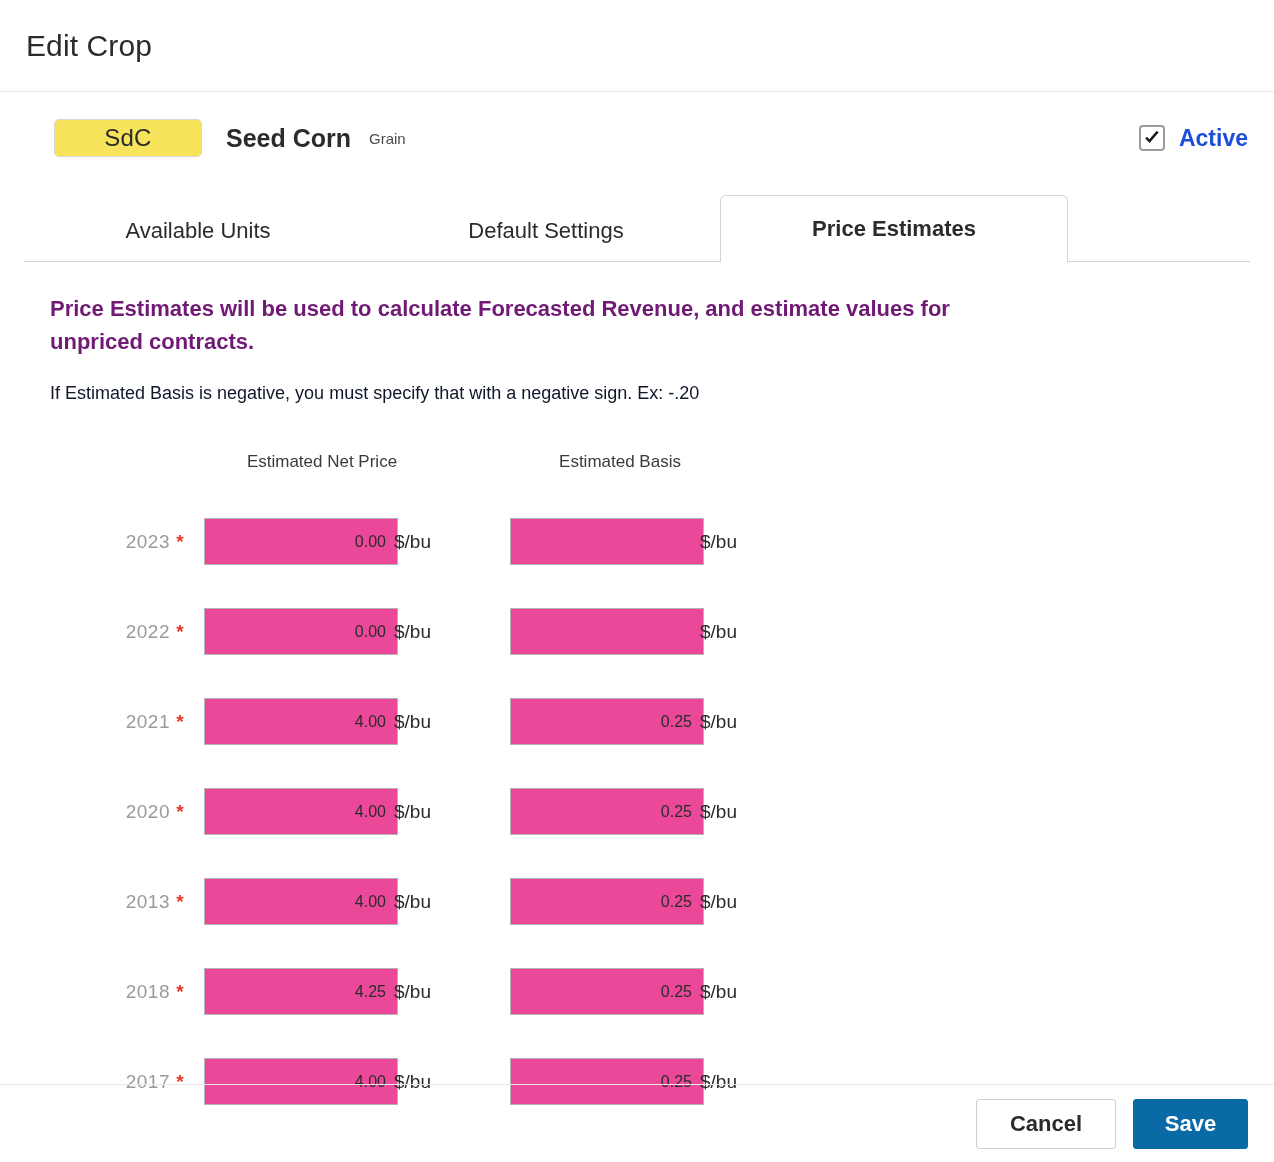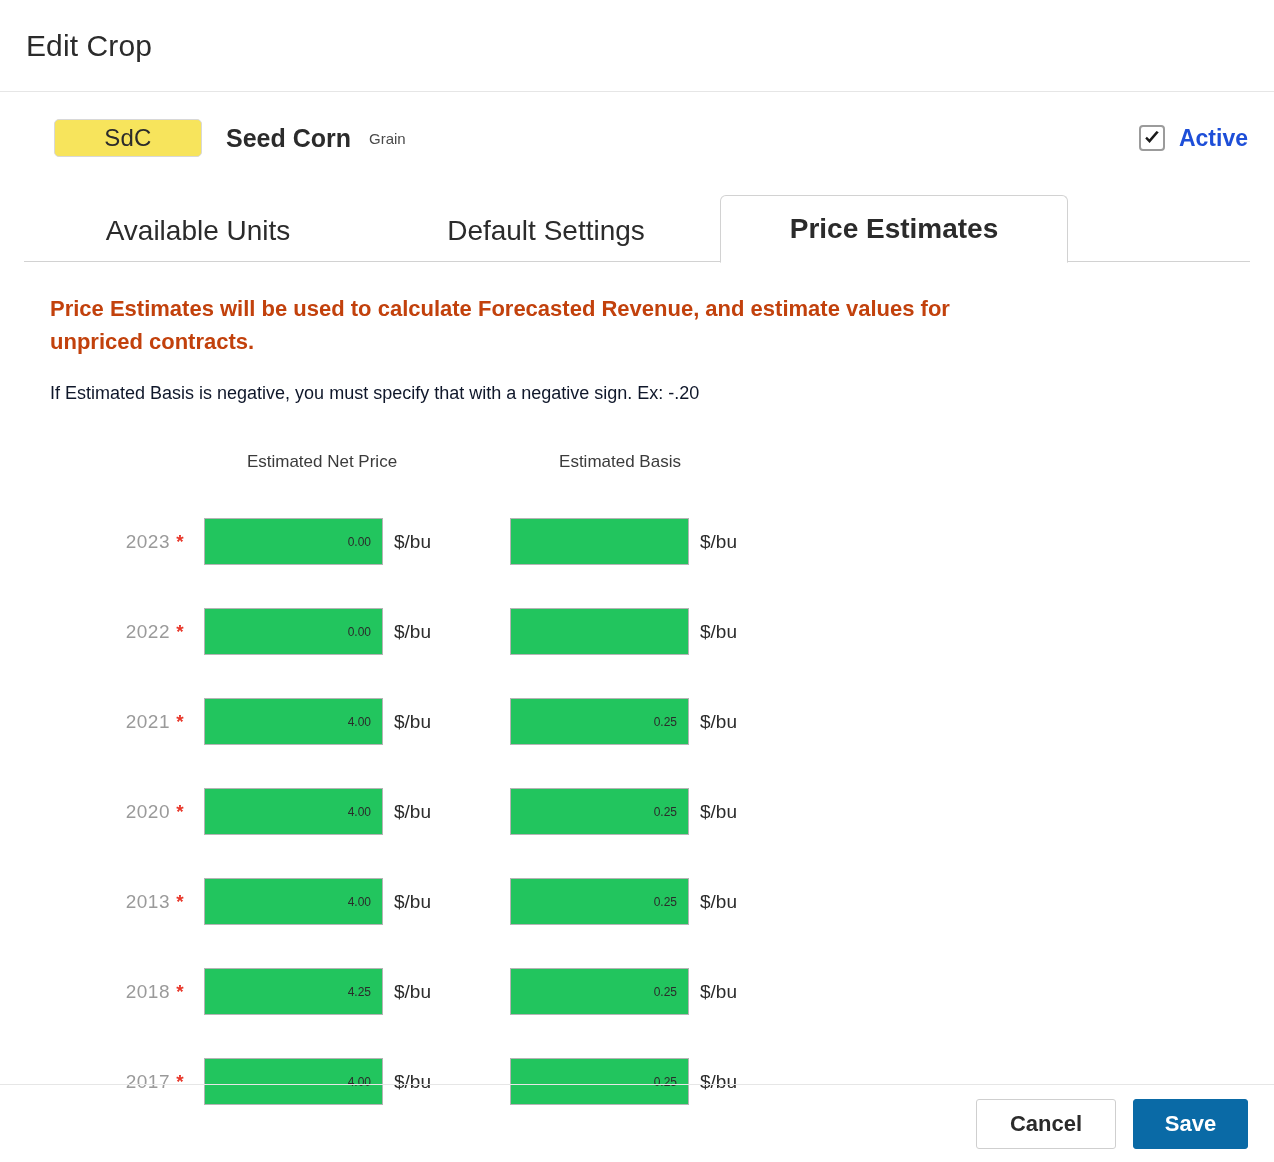--- a/index.html
+++ b/index.html
@@ -103,21 +103,21 @@
     align-items: flex-end;
     height: 70px;
     position: relative;
     z-index: 2;
   }
   .tab {
     height: 62px;
     display: flex;
     align-items: center;
     justify-content: center;
-    font-size: 28px;
+    font-size: 22px;
     color: #2b2b2b;
     font-weight: 400;
     background: transparent;
     border: 1px solid transparent;
     cursor: pointer;
     white-space: nowrap;
   }
   .tab.t0 { width: 348px; }
   .tab.t1 { width: 348px; }
   .tab.t2 { width: 348px; text-align: right; }
@@ -140,21 +140,21 @@
   }
 
   
   .content {
     padding: 30px 26px 0 50px;
   }
   .lead {
     font-size: 22px;
     font-weight: 700;
     line-height: 1.52;
-    color: #c2410c;
+    color: #701a75;
     max-width: 930px;
     margin: 0 0 24px 0;
   }
   .subnote {
     font-size: 18px;
     font-weight: 400;
     color: #0f172a;
     margin: 0 0 48px 0;
   }
 
@@ -199,26 +199,26 @@
   .in-cell {
     height: 76px;
     display: flex;
     align-items: center;
     padding-left: 18px;
   }
   .in-cell input {
     width: 194px;
     height: 47px;
     border: 1px solid #b4b4b4;
-    background: #22c55e;
+    background: #ec4899;
     border-radius: 0;
     text-align: right;
     padding: 0 11px;
     font-family: "Liberation Sans", sans-serif;
-    font-size: 12px;
+    font-size: 16px;
     color: #2b2b2b;
     outline: none;
   }
   .unit-cell {
     height: 76px;
     display: flex;
     align-items: center;
     padding-left: 12px;
     font-size: 19px;
     color: #2b2b2b;

